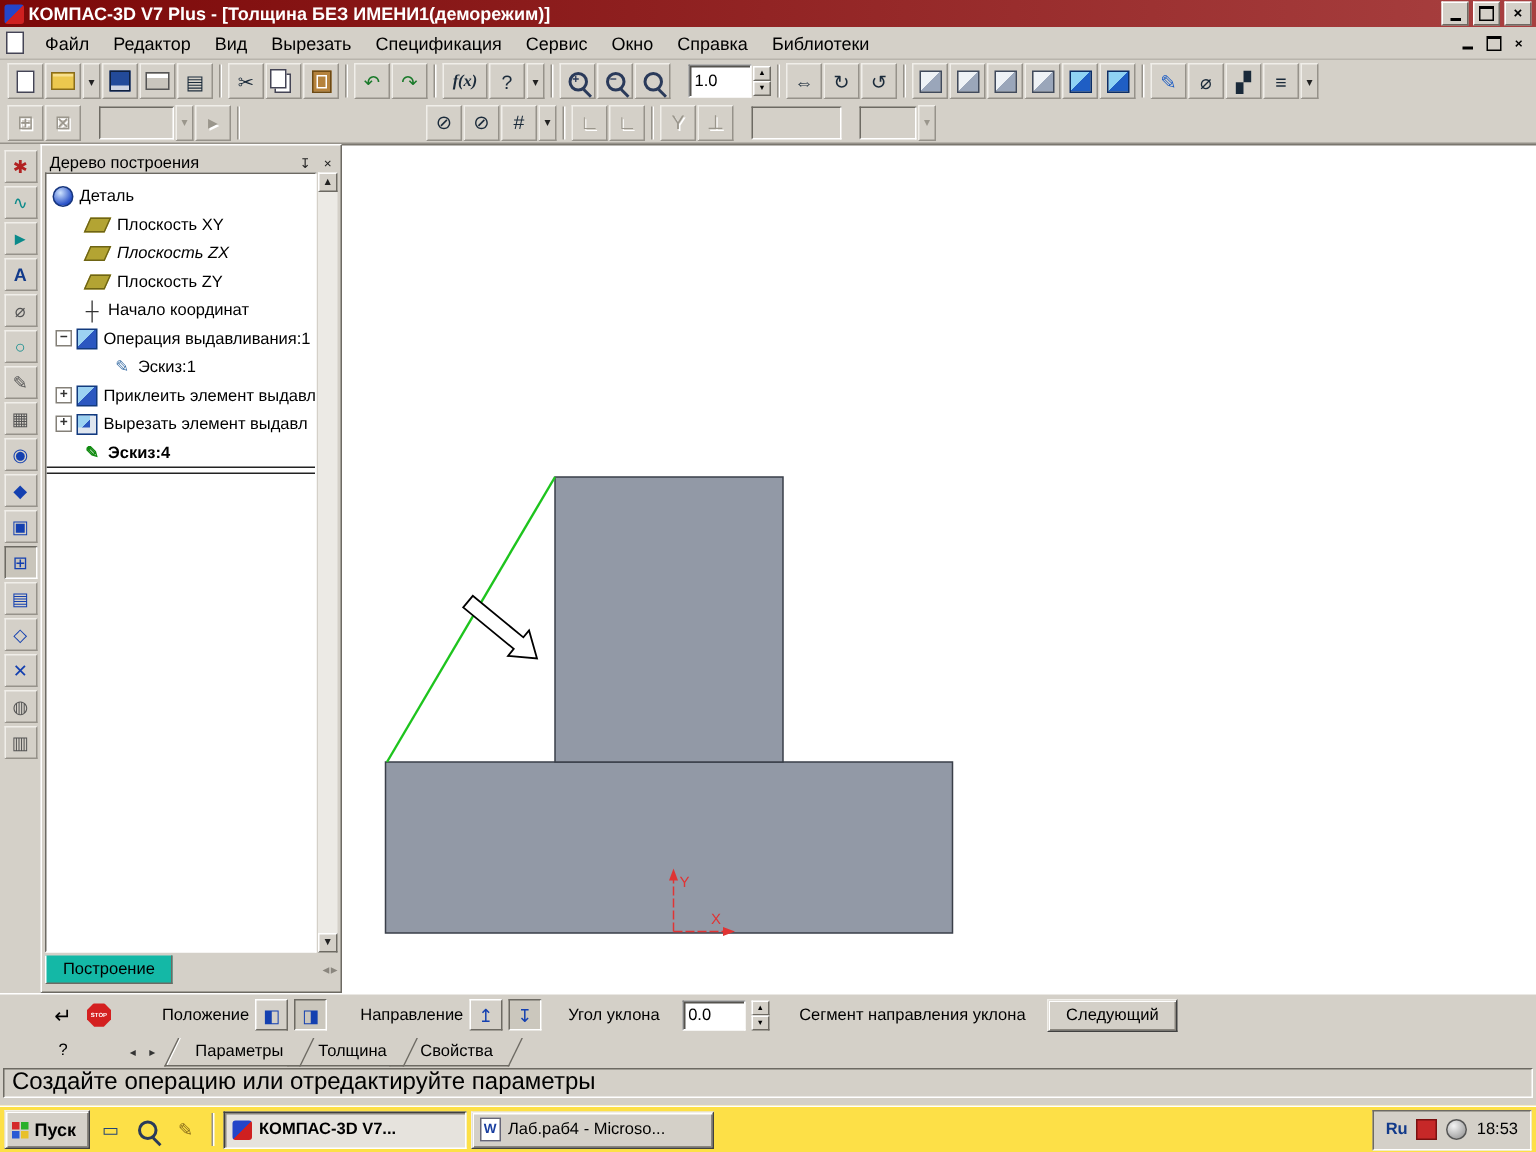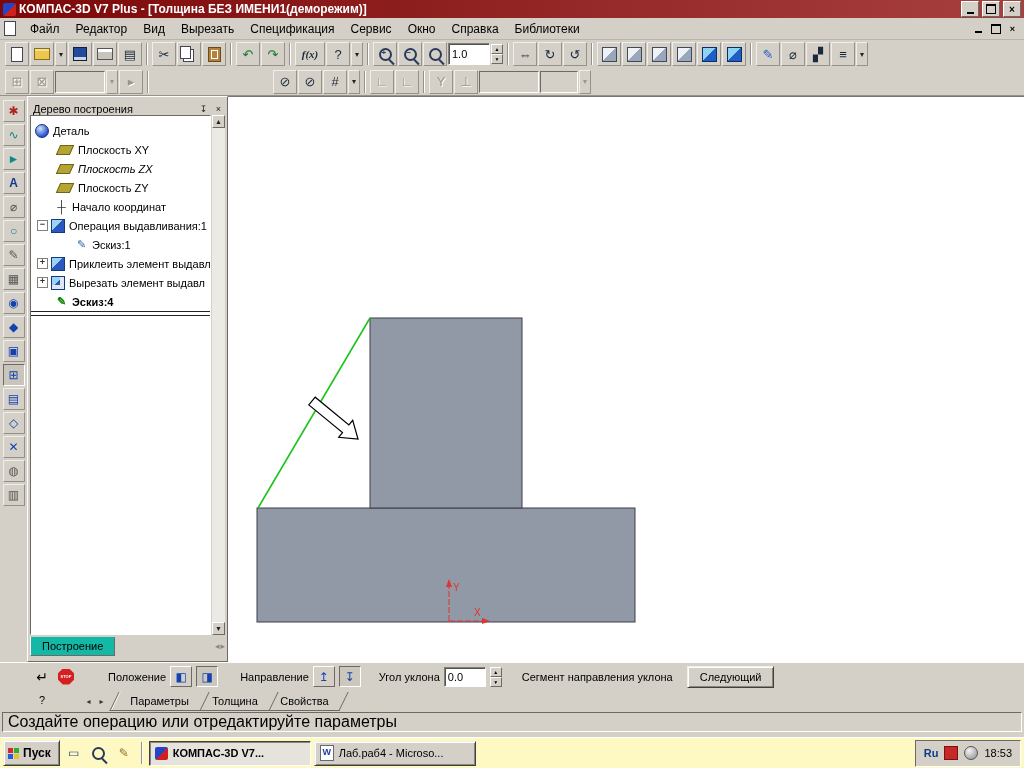--- a/index.html
+++ b/index.html
@@ -23,21 +23,21 @@
   .mdibtns{margin-left:auto;display:flex;gap:2px;}
   .mdib{width:15px;height:13px;display:flex;align-items:center;justify-content:center;font:bold 9px "Liberation Sans",sans-serif;}
 
   
   #toolbar1{position:absolute;left:0;top:40px;width:1024px;height:28px;display:flex;align-items:center;padding:0 5px;gap:1px;box-sizing:border-box;}
   #toolbar2{position:absolute;left:0;top:68px;width:1024px;height:28px;display:flex;align-items:center;padding:0 5px;gap:1px;box-sizing:border-box;border-bottom:1px solid #96928a;}
   .tb{width:24px;height:24px;display:flex;align-items:center;justify-content:center;border:1px solid;border-color:#f0eee9 #96928a #96928a #f0eee9;background:#d4d0c8;font-size:13px;line-height:1;color:#1a2a3a;flex:0 0 auto;box-sizing:border-box;}
   .tb.dis{color:#9a968c;text-shadow:1px 1px 0 #fff;}
   .chev{width:12px;height:24px;font-size:8px;display:flex;align-items:center;justify-content:center;border:1px solid;border-color:#f0eee9 #96928a #96928a #f0eee9;color:#222;flex:0 0 auto;box-sizing:border-box;}
   .vsep{width:0;height:22px;border-left:1px solid #96928a;border-right:1px solid #fff;margin:0 3px;flex:0 0 auto;}
-  .combo{display:flex;align-items:center;height:20px;flex:0 0 auto;}
+  .combo{display:flex;align-items:center;height:20px;flex:0 0 auto;margin-left:11px;}
   .combo input{width:34px;height:18px;border:none;outline:none;font:11px "Liberation Sans",sans-serif;padding:0 3px;background:transparent;}
   .spin{display:flex;flex-direction:column;flex:0 0 auto;}
   .sb{width:12px;height:10px;font-size:5px;display:flex;align-items:center;justify-content:center;box-sizing:border-box;}
 
   
   .i-page{width:10px;height:13px;background:#fff;border:1px solid #445;}
   .i-folder{width:14px;height:10px;background:#ecc84e;border:1px solid #8a6d1a;box-shadow:inset 0 2px 0 #f7e08e;}
   .i-floppy{width:12px;height:12px;background:#234a9a;border:1px solid #10203f;box-shadow:inset 0 -5px 0 -2px #cfd4e2;}
   .i-print{width:14px;height:10px;background:#c9c5bd;border:1px solid #555;box-shadow:inset 0 3px 0 #fff;}
   .i-copy{width:9px;height:11px;background:#fff;border:1px solid #445;box-shadow:3px 3px 0 -1px #fff,3px 3px 0 0 #445;margin:-4px 4px 0 -3px;}
@@ -95,21 +95,21 @@
   .ptab span{display:inline-block;transform:skewX(26deg);font-size:11px;}
   .ptab.active{z-index:3;}
   .ptab.t2{z-index:2;}
   .ptab.t3{z-index:1;}
   .parr{width:13px;height:15px;font-size:8px;display:flex;align-items:center;justify-content:center;color:#333;margin-bottom:2px;}
 
   
   #status{position:absolute;left:2px;top:712px;width:1020px;height:20px;display:flex;align-items:center;padding:0 5px;font-size:16px;box-sizing:border-box;}
 
   
-  #taskbar{position:absolute;left:0;top:737px;width:1024px;height:31px;border-top:1px solid #fff;display:flex;align-items:center;gap:3px;padding:0 3px;box-sizing:border-box;background:#fef9c3;}
+  #taskbar{position:absolute;left:0;top:737px;width:1024px;height:31px;border-top:1px solid #fff;display:flex;align-items:center;gap:3px;padding:0 3px;box-sizing:border-box;background:#fde047;}
   .start{height:24px;display:flex;align-items:center;gap:4px;padding:0 8px 0 4px;font-weight:bold;font-size:12px;flex:0 0 auto;}
   .flag{display:grid;grid-template-columns:5px 5px;grid-template-rows:5px 5px;gap:1px;}
   .flag i{display:block;}
   .q{width:22px;height:22px;display:flex;align-items:center;justify-content:center;font-size:12px;flex:0 0 auto;}
   .task{width:162px;height:25px;display:flex;align-items:center;gap:5px;padding:0 5px;font-size:11px;white-space:nowrap;overflow:hidden;flex:0 0 auto;box-sizing:border-box;}
   .task.active{border-color:#404040 #fff #fff #404040;box-shadow:inset 1px 1px 0 #8a867e;background:#e6e3dd;font-weight:bold;}
   .wdoc{width:12px;height:14px;background:#fff;border:1px solid #667;color:#1a3fa0;font:bold 9px/13px "Liberation Sans",sans-serif;text-align:center;flex:0 0 auto;}
   .tray{margin-left:auto;height:25px;display:flex;align-items:center;gap:6px;padding:0 8px;font-size:11px;flex:0 0 auto;}
   .lang{font-weight:bold;color:#123a8a;}
   .tr1{width:12px;height:12px;background:#c62828;border:1px solid #7a1010;}

